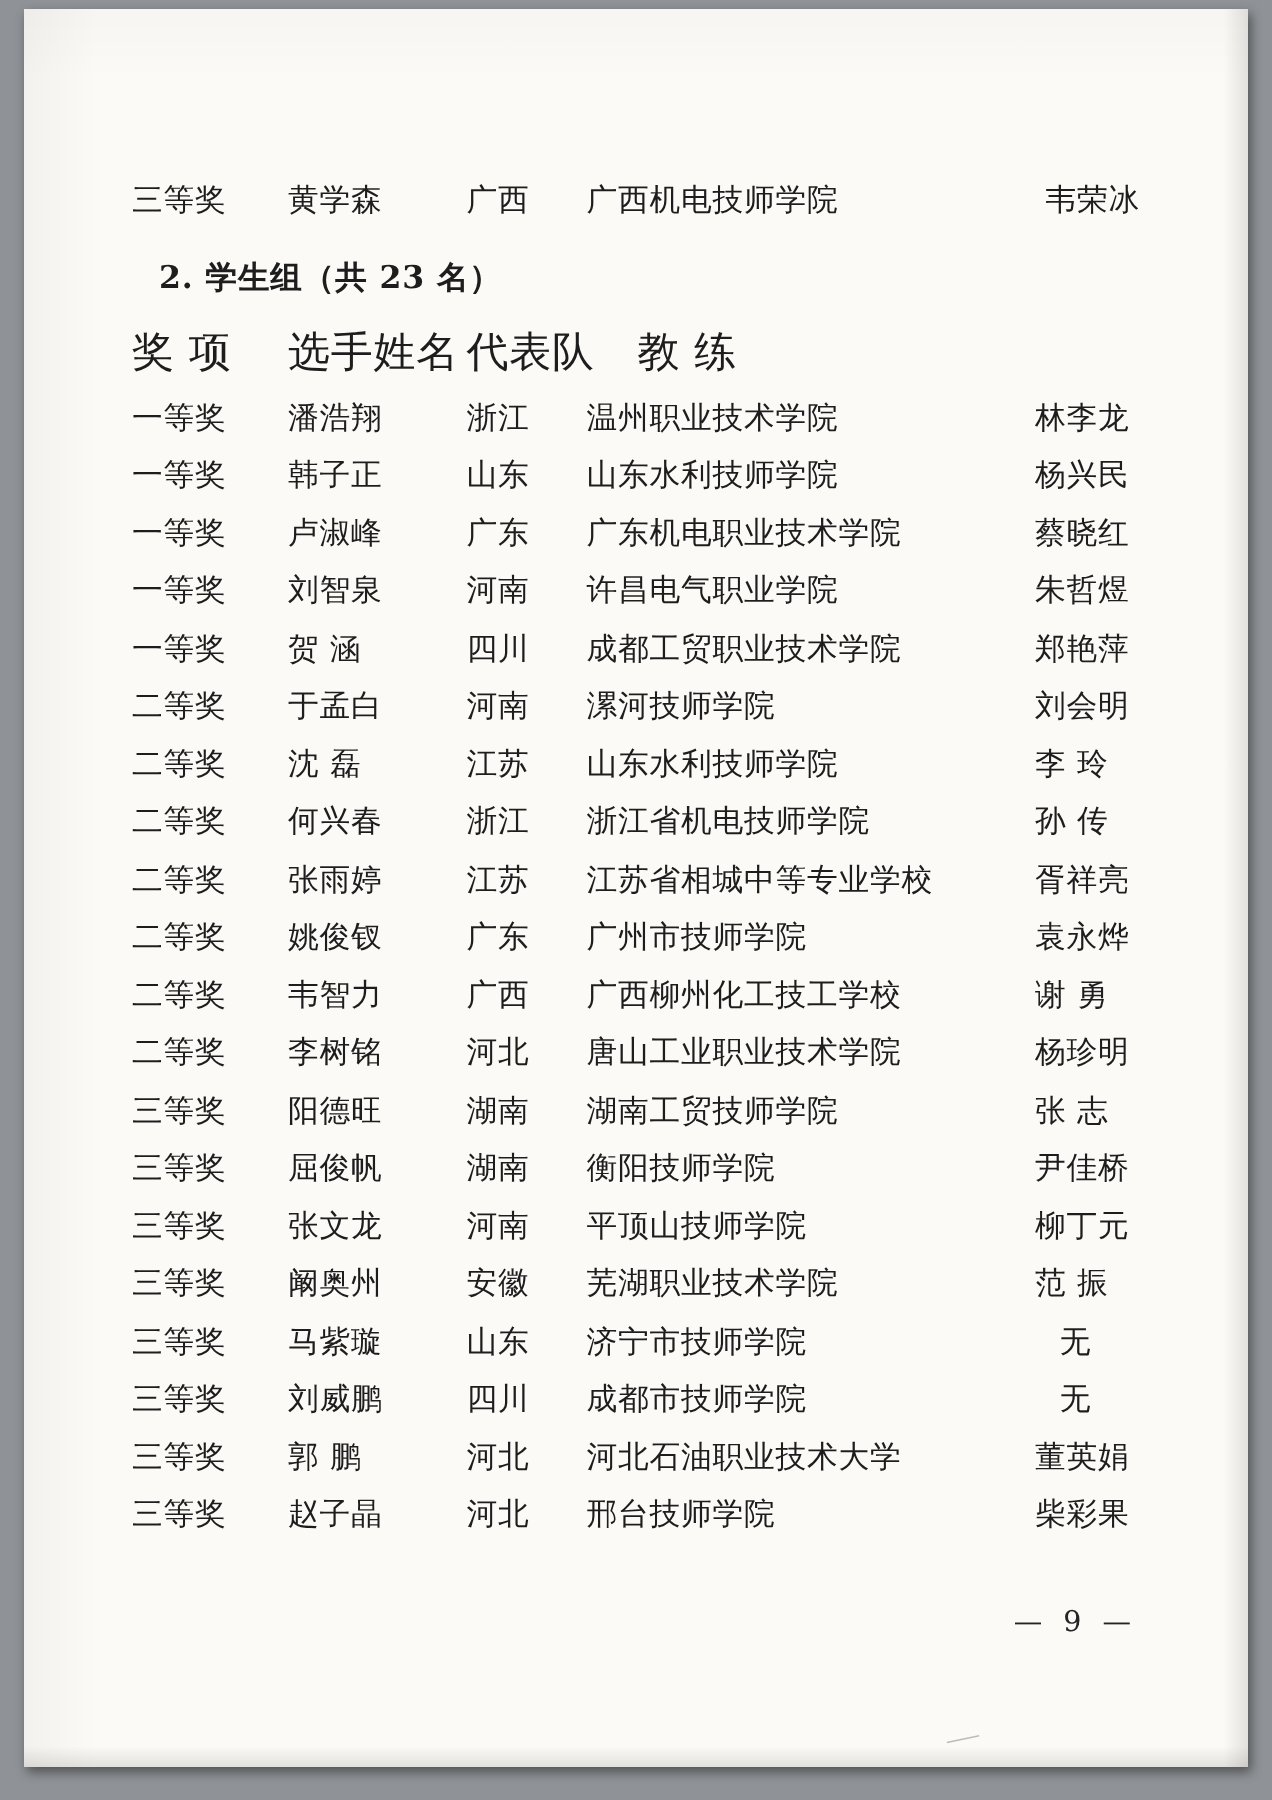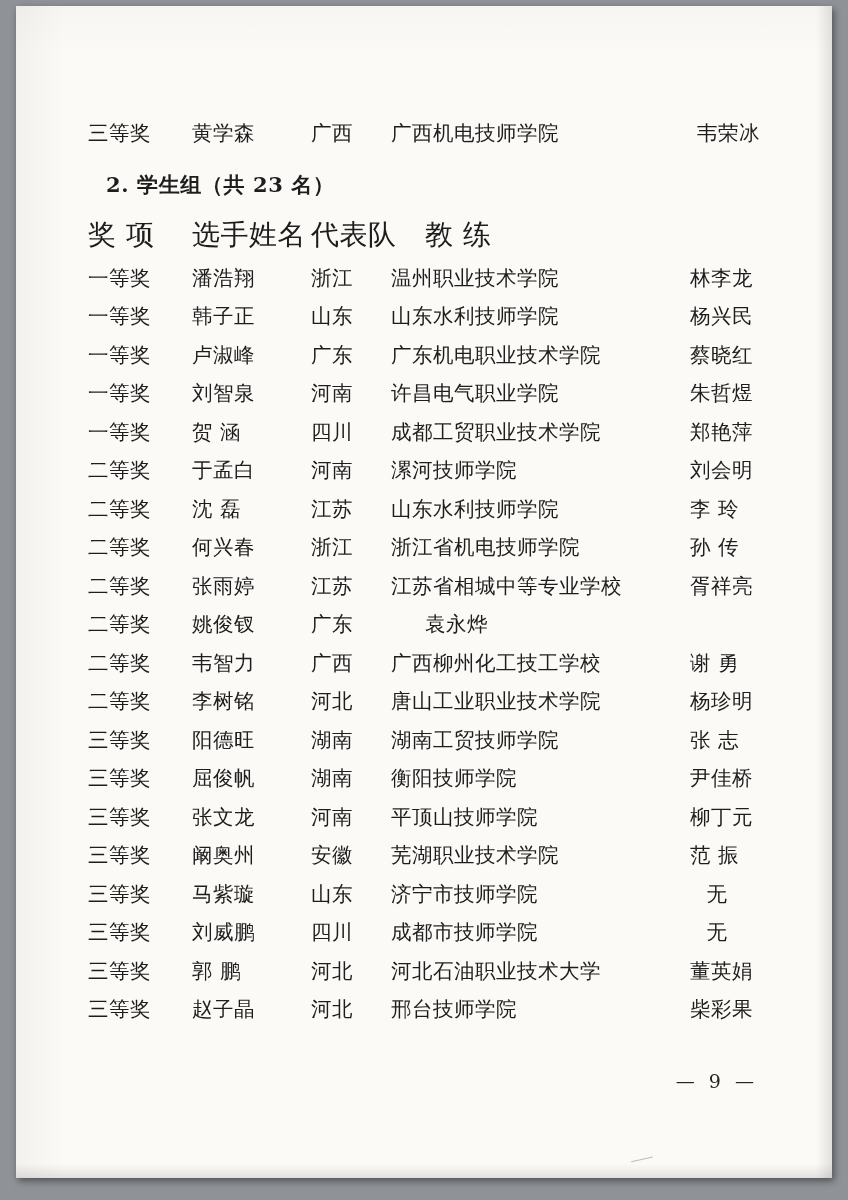--- a/index.html
+++ b/index.html
@@ -220,20 +220,21 @@
           <span class="c-award">二等奖</span>
           <span class="c-name">张雨婷</span>
           <span class="c-team">江苏</span>
           <span class="c-unit">江苏省相城中等专业学校</span>
           <span class="c-coach"><span class="coach-2">胥祥亮</span></span>
         </div>
         <div class="row">
           <span class="c-award">二等奖</span>
           <span class="c-name">姚俊钗</span>
           <span class="c-team">广东</span>
+          <span class="c-unit">广州市技师学院</span>
           <span class="c-coach"><span class="coach-2">袁永烨</span></span>
         </div>
         <div class="row">
           <span class="c-award">二等奖</span>
           <span class="c-name">韦智力</span>
           <span class="c-team">广西</span>
           <span class="c-unit">广西柳州化工技工学校</span>
           <span class="c-coach"><span class="coach-2">谢  勇</span></span>
         </div>
         <div class="row">

